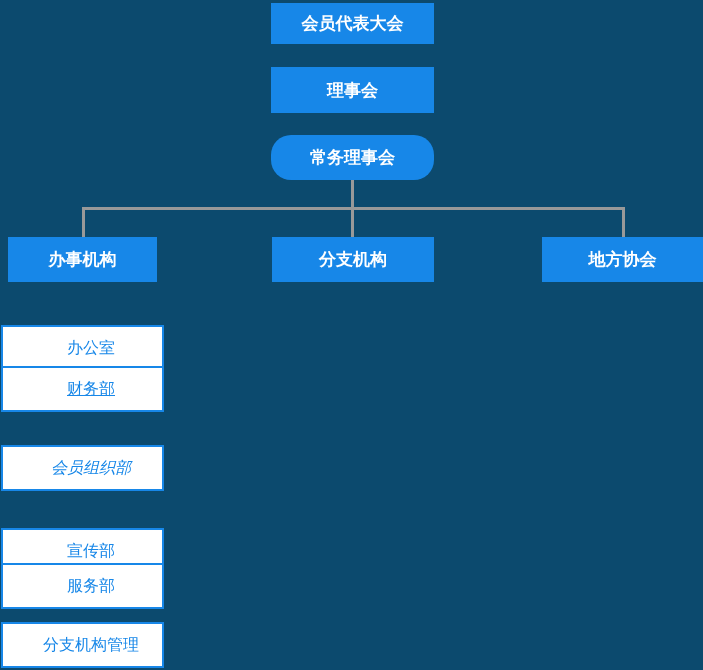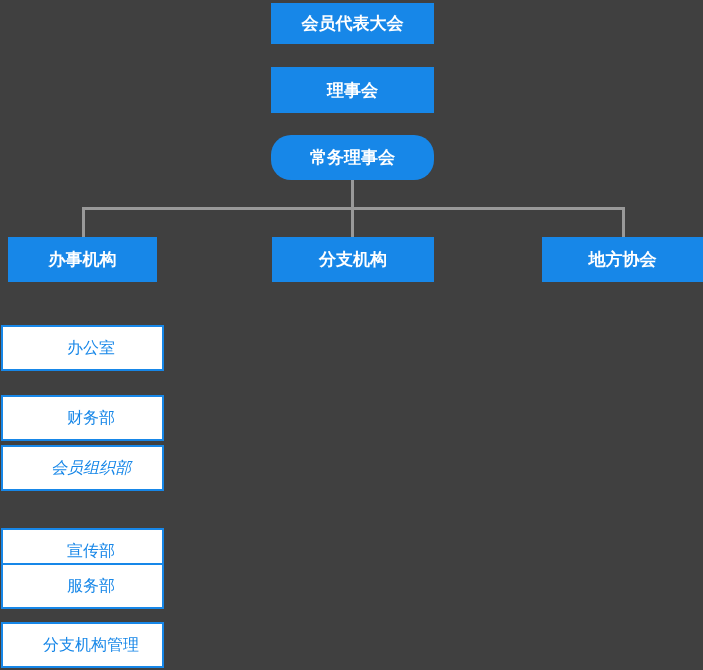--- a/index.html
+++ b/index.html
@@ -5,21 +5,21 @@
   html, body {
     margin: 0;
     padding: 0;
     background: #ffffff;
     font-family: "Liberation Sans", "DejaVu Sans", sans-serif;
   }
   .chart-canvas {
     position: relative;
     width: 703px;
     height: 670px;
-    background: #404040;
+    background: #0c4a6e;
     overflow: hidden;
   }
   .node {
     position: absolute;
     display: flex;
     align-items: center;
     justify-content: center;
     box-sizing: border-box;
     text-align: center;
     white-space: nowrap;
@@ -54,21 +54,21 @@
   .c-drop-right  { left: 622px; top: 207px; width: 3px;   height: 30px; }
 
   
   .pos-office-agencies { left: 8px;   top: 237px; width: 149px; height: 45px; }
   .pos-branch-orgs     { left: 272px; top: 237px; width: 162px; height: 45px; }
   .pos-local-assoc     { left: 542px; top: 237px; width: 161px; height: 45px; }
 
   
   .pos-dept { left: 1px; width: 163px; height: 46px; padding-left: 17px; }
   .pos-dept-0 { top: 325px; }
-  .pos-dept-1 { top: 395px; }
+  .pos-dept-1 { top: 366px; text-decoration: underline; }
   .pos-dept-2 { top: 445px; font-style: italic; }
   .pos-dept-3 { top: 528px; }
   .pos-dept-4 { top: 563px; }
   .pos-dept-5 { top: 622px; }
 </style>
 </head>
 <body style="background: rgb(255, 255, 255);">
 
 <div class="chart-canvas">
 

